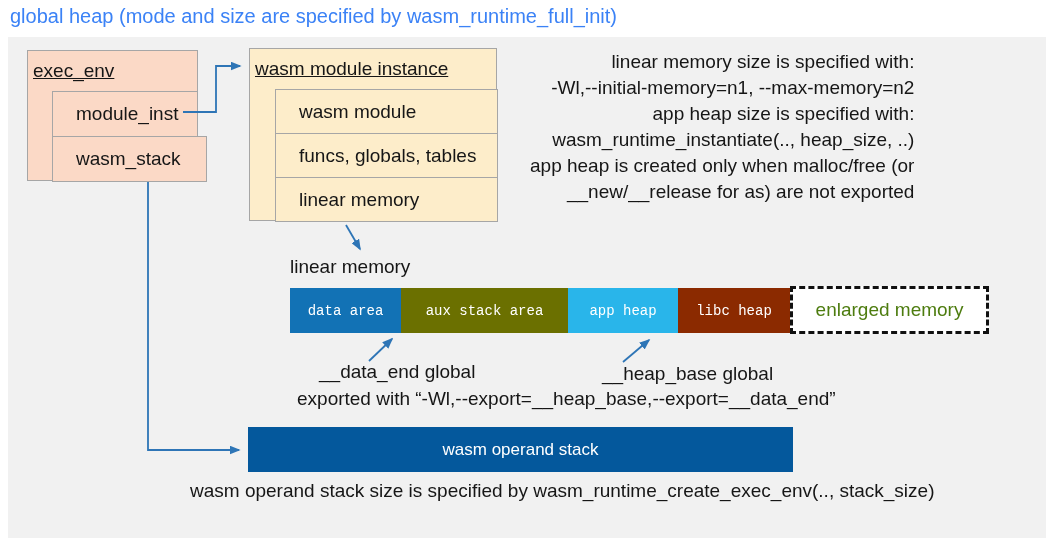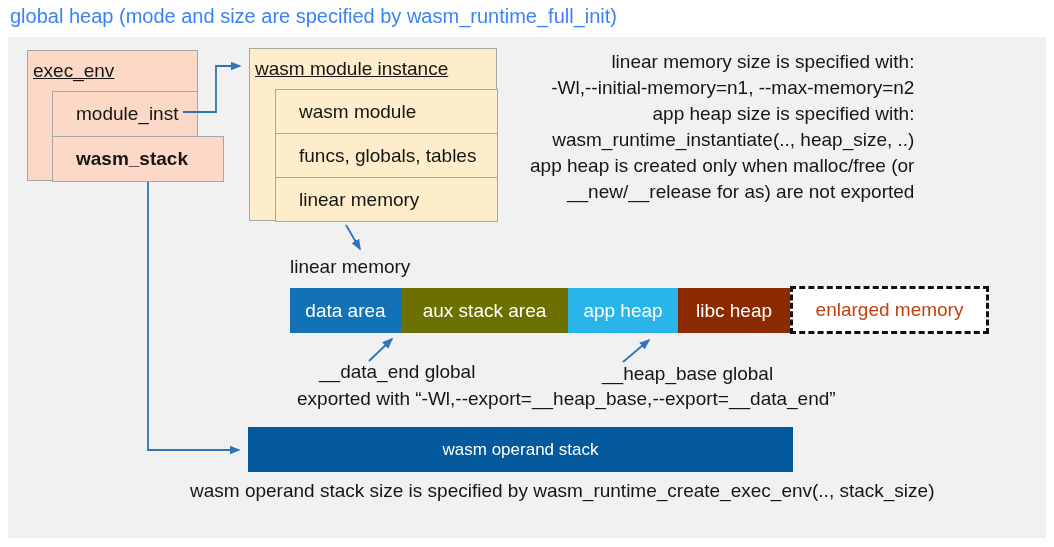--- a/index.html
+++ b/index.html
@@ -12,21 +12,21 @@
   .panel{left:8px;top:37px;width:1038px;height:501px;}
   .box{box-sizing:border-box;border:1px solid #a6a6a6;font-size:19px;}
   .box-header{height:40px;display:flex;align-items:center;padding-left:5px;text-decoration:underline;}
   .box-row{box-sizing:border-box;border:1px solid #a6a6a6;background-color:inherit;
     display:flex;align-items:center;padding-left:23px;position:absolute;font-size:19px;}
   .notes{left:530px;top:49px;font-size:19px;line-height:26px;text-align:right;}
   .note-line{white-space:pre;}
   .lm-label{left:290px;top:256px;font-size:19px;}
   .bar{left:290px;top:288px;height:45px;display:flex;}
   .seg{height:45px;display:flex;align-items:center;justify-content:center;
-    color:#ffffff;font-size:19px;white-space:nowrap;}
+    color:#ffffff;font-size:14px;white-space:nowrap;font-family:Liberation Mono, monospace;}
   .enlarged{left:790px;top:286px;width:199px;height:48px;box-sizing:border-box;
     border:3px dashed #111111;background:#ffffff;display:flex;align-items:center;
     justify-content:center;font-size:19px;}
   .ann{font-size:19px;white-space:pre;}
   .opbar{left:248px;top:427px;width:545px;height:45px;display:flex;align-items:center;
     justify-content:center;color:#ffffff;font-size:17px;}
   .bottom-note{left:190px;font-size:19px;white-space:pre;}
   svg.overlay{position:absolute;left:0;top:0;pointer-events:none;z-index:5;}
 </style>
 </head>
@@ -34,21 +34,21 @@
 
 <div class="canvas">
 
   <div class="abs title">global heap (mode and size are specified by wasm_runtime_full_init)</div>
 
   <div class="abs panel" style="background-color: rgb(241, 241, 241);"></div>
 
   <div class="abs box" style="left: 27px; top: 50px; width: 171px; height: 131px; background-color: rgb(251, 217, 198);">
     <div class="box-header">exec_env</div>
     <div class="box-row" style="left:24px;top:40px;width:146px;height:46px;">module_inst</div>
-    <div class="box-row" style="left:24px;top:85px;width:172px;height:46px;font-weight:bold;">wasm_stack</div>
+    <div class="box-row" style="left:24px;top:85px;width:155px;height:46px;">wasm_stack</div>
   </div>
 
   <div class="abs box" style="left: 249px; top: 48px; width: 248px; height: 173px; background-color: rgb(253, 237, 202);">
     <div class="box-header">wasm module instance</div>
     <div class="box-row" style="left:25px;top:40px;width:223px;height:45px;">wasm module</div>
     <div class="box-row" style="left:25px;top:84px;width:223px;height:45px;">funcs, globals, tables</div>
     <div class="box-row" style="left:25px;top:128px;width:223px;height:45px;">linear memory</div>
   </div>
 
   <div class="abs notes">
@@ -62,21 +62,21 @@
 
   <div class="abs lm-label">linear memory</div>
 
   <div class="abs bar">
     <div class="seg" style="width: 111px; background-color: rgb(18, 114, 181);">data area</div>
     <div class="seg" style="width: 167px; background-color: rgb(107, 112, 0);">aux stack area</div>
     <div class="seg" style="width: 110px; background-color: rgb(41, 181, 234);">app heap</div>
     <div class="seg" style="width: 112px; background-color: rgb(139, 42, 0);">libc heap</div>
   </div>
 
-  <div class="abs enlarged" style="color: #c2410c;">enlarged memory</div>
+  <div class="abs enlarged" style="color: #4d7c0f;">enlarged memory</div>
 
   <div class="abs ann" style="left:319px;top:361px;">__data_end global</div>
   <div class="abs ann" style="left:602px;top:363px;">__heap_base global</div>
   <div class="abs ann" style="left:297px;top:388px;">exported with “-Wl,--export=__heap_base,--export=__data_end”</div>
 
   <div class="abs opbar" style="background-color: rgb(4, 88, 156);">wasm operand stack</div>
 
   <div class="abs bottom-note" style="top:480px;">wasm operand stack size is specified by wasm_runtime_create_exec_env(.., stack_size)</div>
 
   <svg class="overlay" width="1054" height="547" viewBox="0 0 1054 547">

